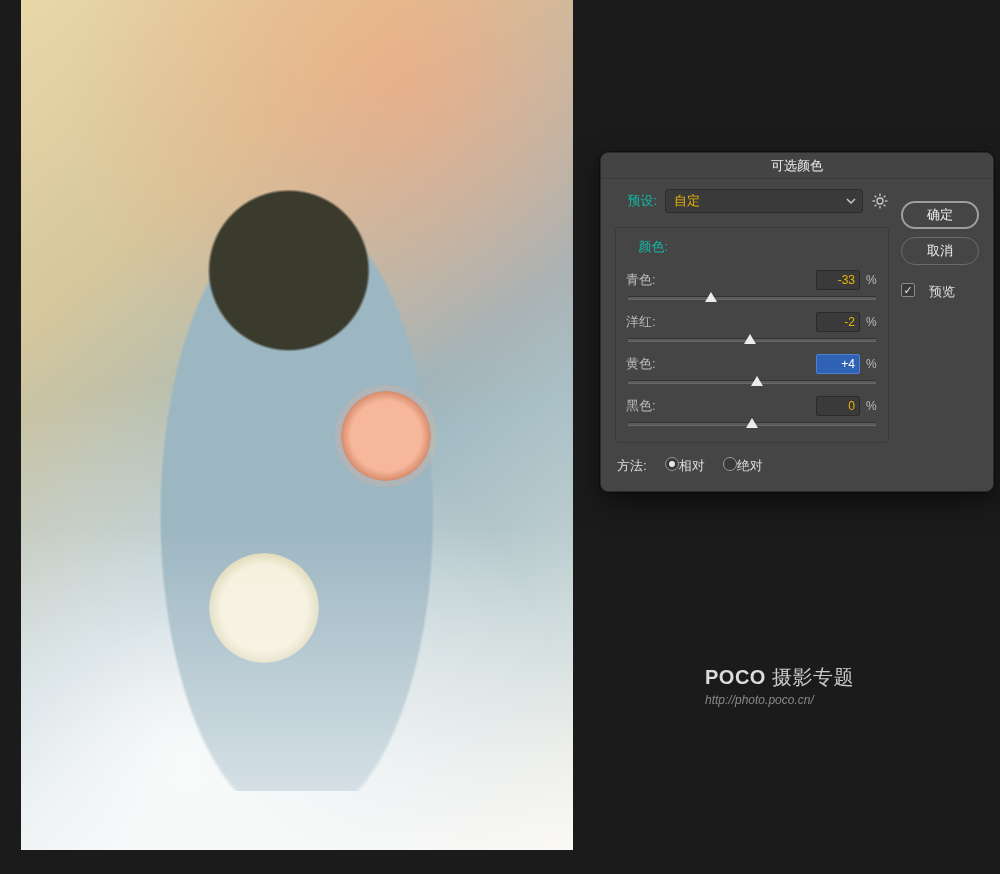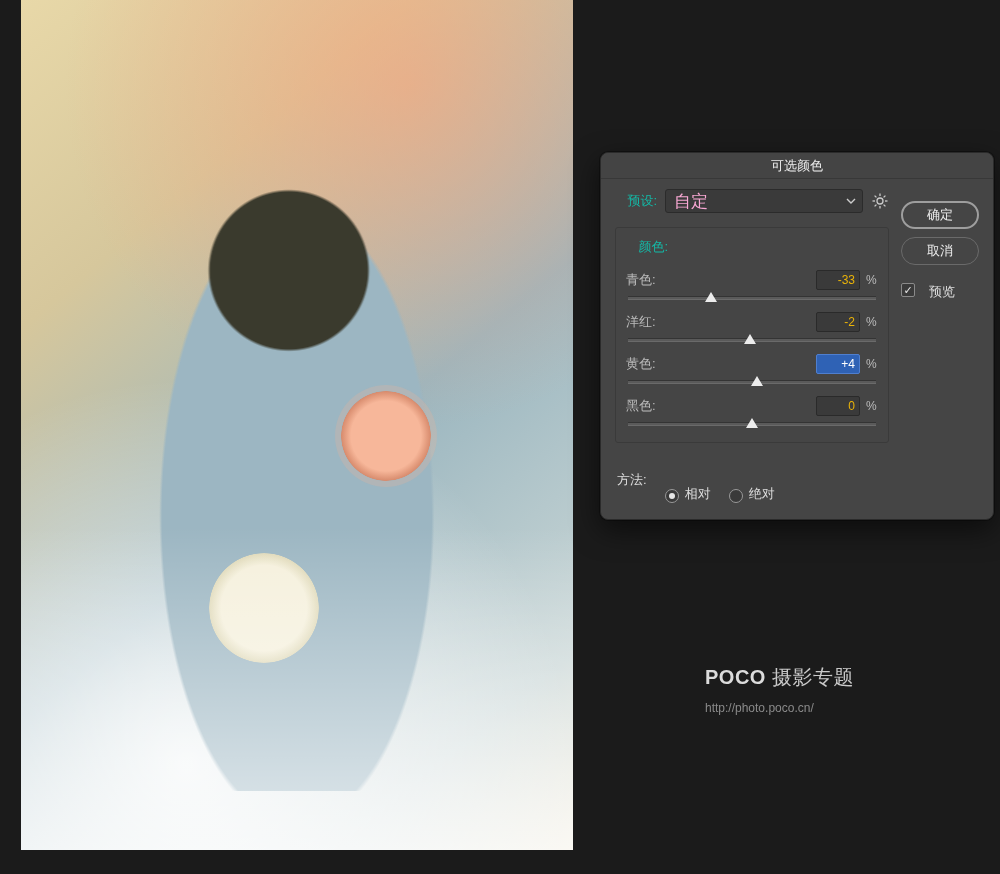--- a/index.html
+++ b/index.html
@@ -83,22 +83,22 @@
 
   .select {
     flex: 1;
     height: 24px;
     background: #3a3a3a;
     border: 1px solid #2b2b2b;
     border-radius: 3px;
     display: flex; align-items: center;
     padding: 0 22px 0 8px;
     position: relative;
-    color: #f9a8d4;
-    font-size: 17px;
+    color: #eab308;
+    font-size: 13px;
   }
   .select .chev {
     position: absolute; right: 6px; top: 50%; transform: translateY(-50%);
     width: 10px; height: 10px;
   }
   .select .swatch {
     width: 18px; height: 14px; background: #d33a1e; border: 1px solid #000; margin-right: 6px;
   }
 
   .gear {
@@ -151,21 +151,21 @@
     border-right: 6px solid transparent;
     border-bottom: 10px solid #ececec;
     transform: translateX(-50%);
   }
 
   .method-row {
     display:flex; align-items:center; gap:18px;
     margin-top: 14px;
     padding-left: 2px;
   }
-  .radio-opt { display:flex; align-items:flex-end; gap:6px; color:#ddd;margin-top:28px; }
+  .radio-opt { display:flex; align-items:flex-start; color:#ddd; }
   .radio {
     width:14px; height:14px; border-radius:50%;
     border:1px solid #999; background:#3a3a3a;
     display:flex; align-items:center; justify-content:center;
   }
   .radio.checked::after {
     content:""; width:6px; height:6px; border-radius:50%; background:#e6e6e6;
   }
 
   .btn {
@@ -196,21 +196,21 @@
   .watermark {
     position:absolute;
     left: 705px; top: 664px;
     color:#9b9b9b;
     text-align:left;
   }
   .watermark .brand {
     font-size:20px; color:#c9c9c9; font-weight:500; letter-spacing:.5px;
   }
   .watermark .brand b { font-family: Arial Black, Arial; font-weight:900; color:#dcdcdc; }
-  .watermark .url { font-size:12px; color:#8a8a8a; margin-top:10px; }
+  .watermark .url { font-size:12px; color:#8a8a8a; margin-top:2px;font-style:italic; }
 
   svg { display:block; }
 </style>
 </head>
 <body>
 
 <div class="photo-area">
   <div class="subject"></div>
   <div class="flower1"></div>
   <div class="flower2"></div>

